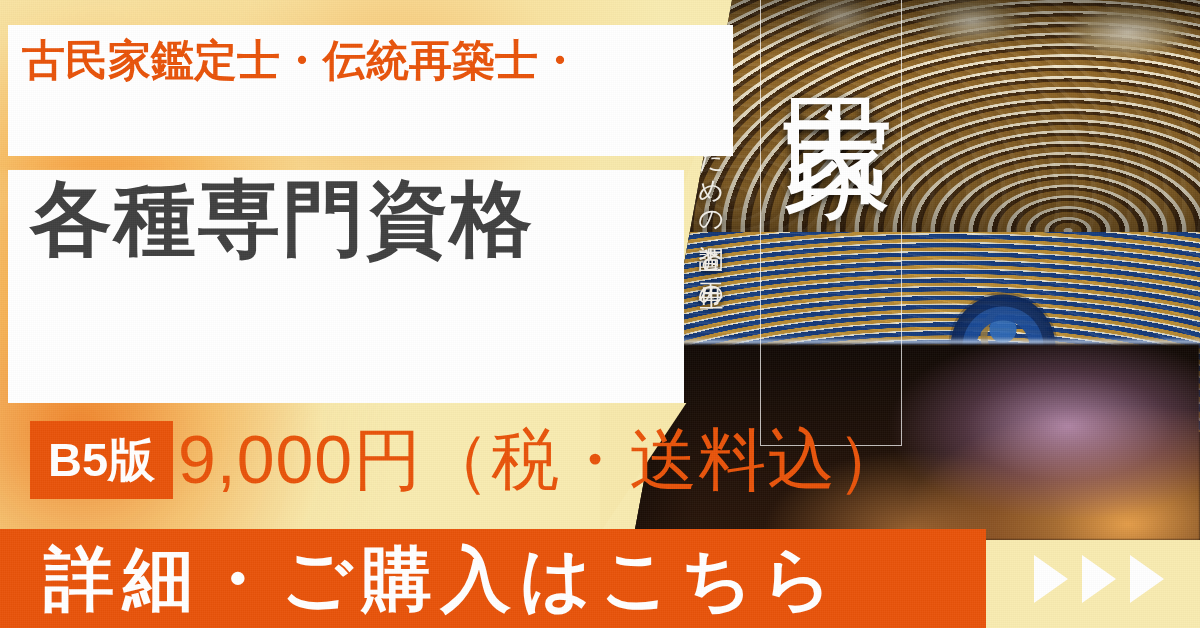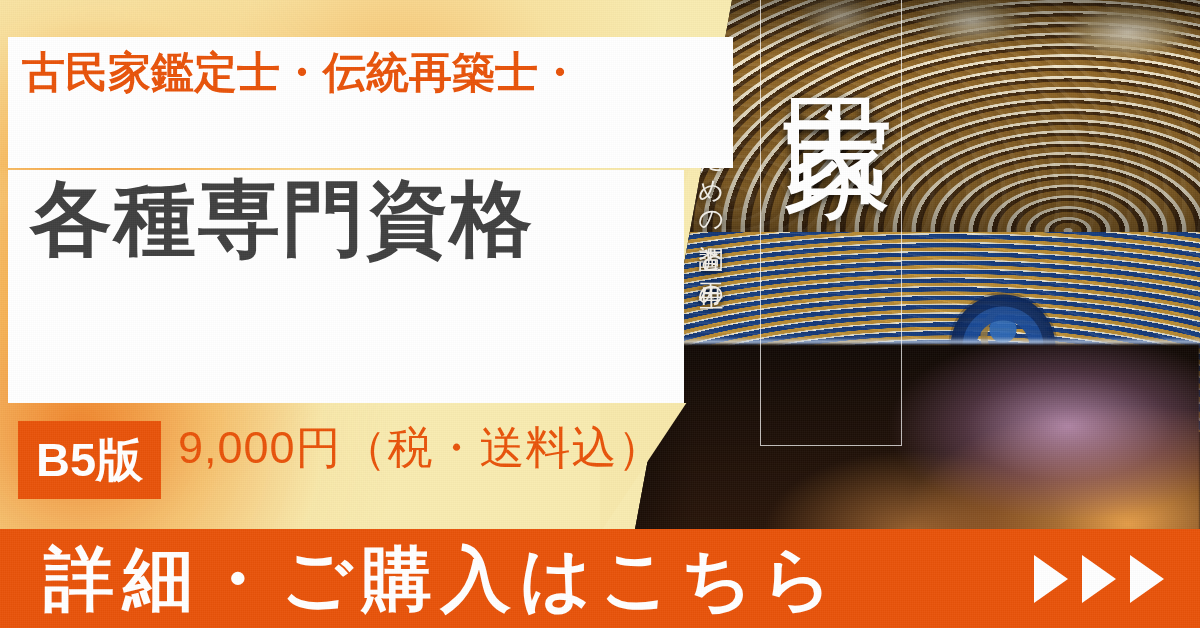--- a/index.html
+++ b/index.html
@@ -154,21 +154,20 @@
     color:#f2efe8;
     text-shadow:0 1px 6px rgba(0,0,0,.8);
     white-space:nowrap;
   }
 
   
   .panel-top{
     position:absolute;left:8px;top:25px;width:725px;height:131px;
     background:#ffffff;
     clip-path:polygon(0 0, 100% 0, 100% 100%, 0 100%);
-    margin-top:12px;
   }
   .panel-top-text{
     position:absolute;left:14px;top:9px;
     color:#e8530a;
     font-size:43px;line-height:1.23;
     font-weight:700;
     letter-spacing:0px;
     white-space:nowrap;
   }
 
@@ -198,38 +197,38 @@
     clip-path:polygon(0 0, 86% 0, 0 100%);
   }
   .cream-wedge-2{
     position:absolute;left:600px;top:403px;width:160px;height:130px;
     background:#f7e8ab;
     clip-path:polygon(0 0, 54% 0, 0 100%);
   }
 
   
   .badge-b5{
-    position:absolute;left:18px;top:421px;width:143px;height:78px;
+    position:absolute;left:30px;top:421px;width:143px;height:78px;
     background:#e8530a;
     display:flex;align-items:center;justify-content:center;
   }
   .badge-b5 span{
     color:#ffffff;font-weight:700;font-size:47px;letter-spacing:0px;line-height:1;
     position:relative;top:-1px;
   }
   .price-text{
     position:absolute;left:178px;top:425px;
     color:#e8530a;
-    font-size:45px;line-height:1;letter-spacing:1px;
+    font-size:68px;line-height:1;letter-spacing:1px;
     white-space:nowrap;
   }
 
   
   .cta{
-    position:absolute;left:0;top:529px;width:1200px;height:99px;
+    position:absolute;left:0;top:529px;width:986px;height:99px;
     background:#e8530a;
     display:flex;align-items:center;text-decoration:underline;
   }
   .cta-label{
     position:absolute;left:44px;top:50%;transform:translateY(-50%);
     color:#ffffff;font-weight:700;
     font-size:70px;line-height:1;letter-spacing:9px;
     white-space:nowrap;
   }
   .cta-arrows{

